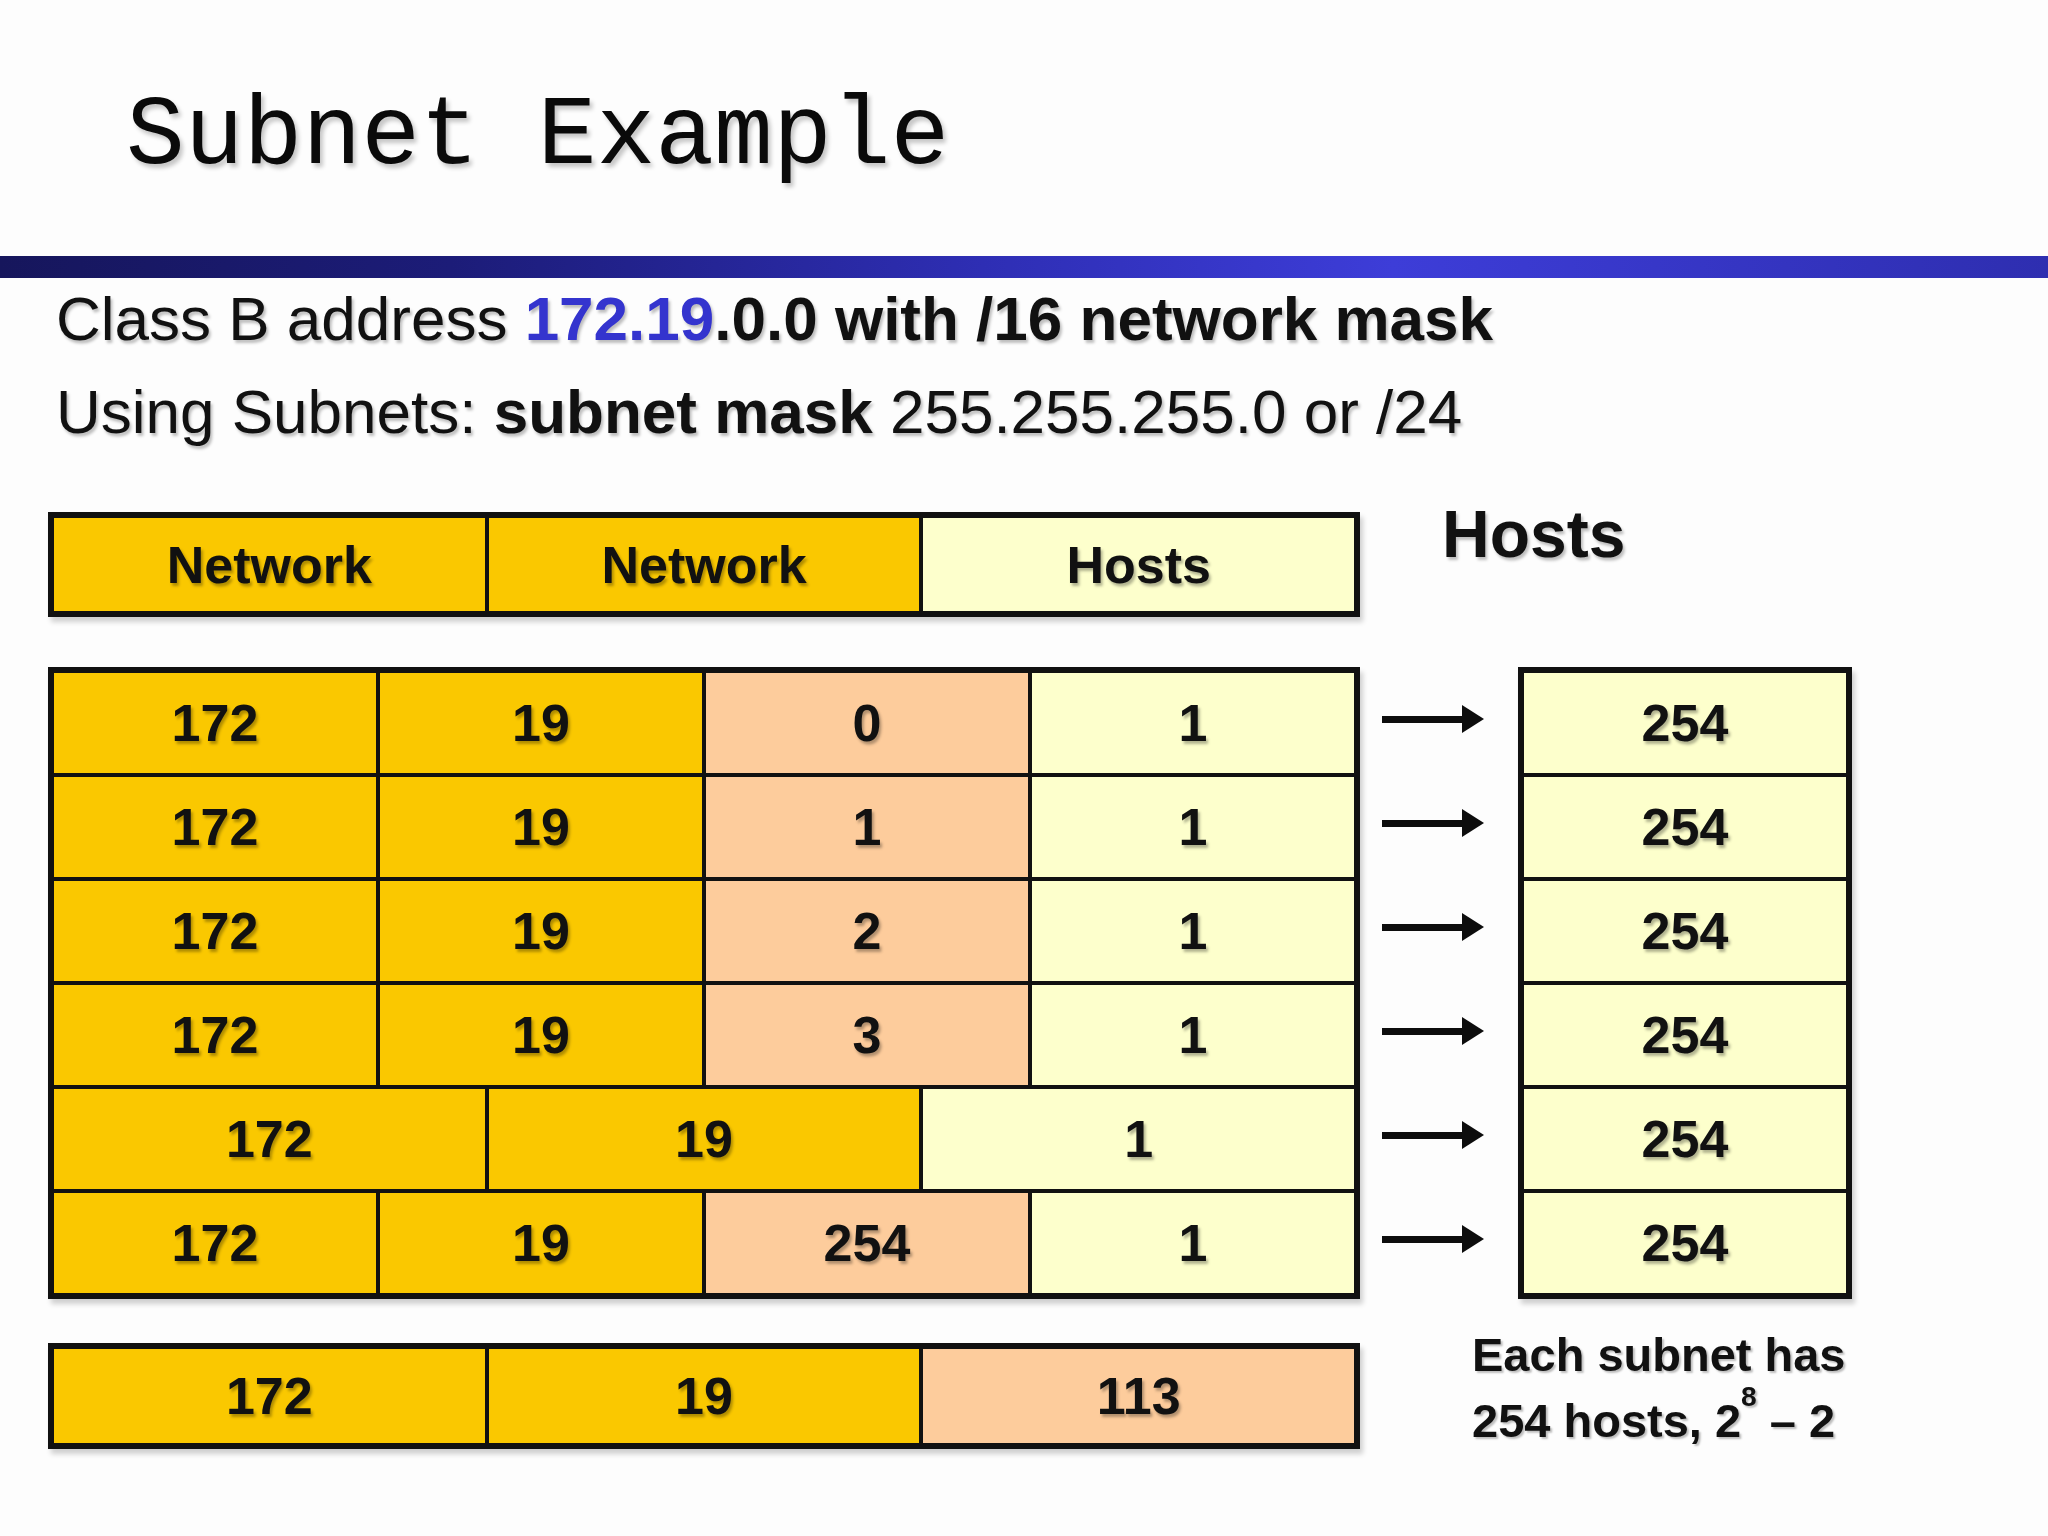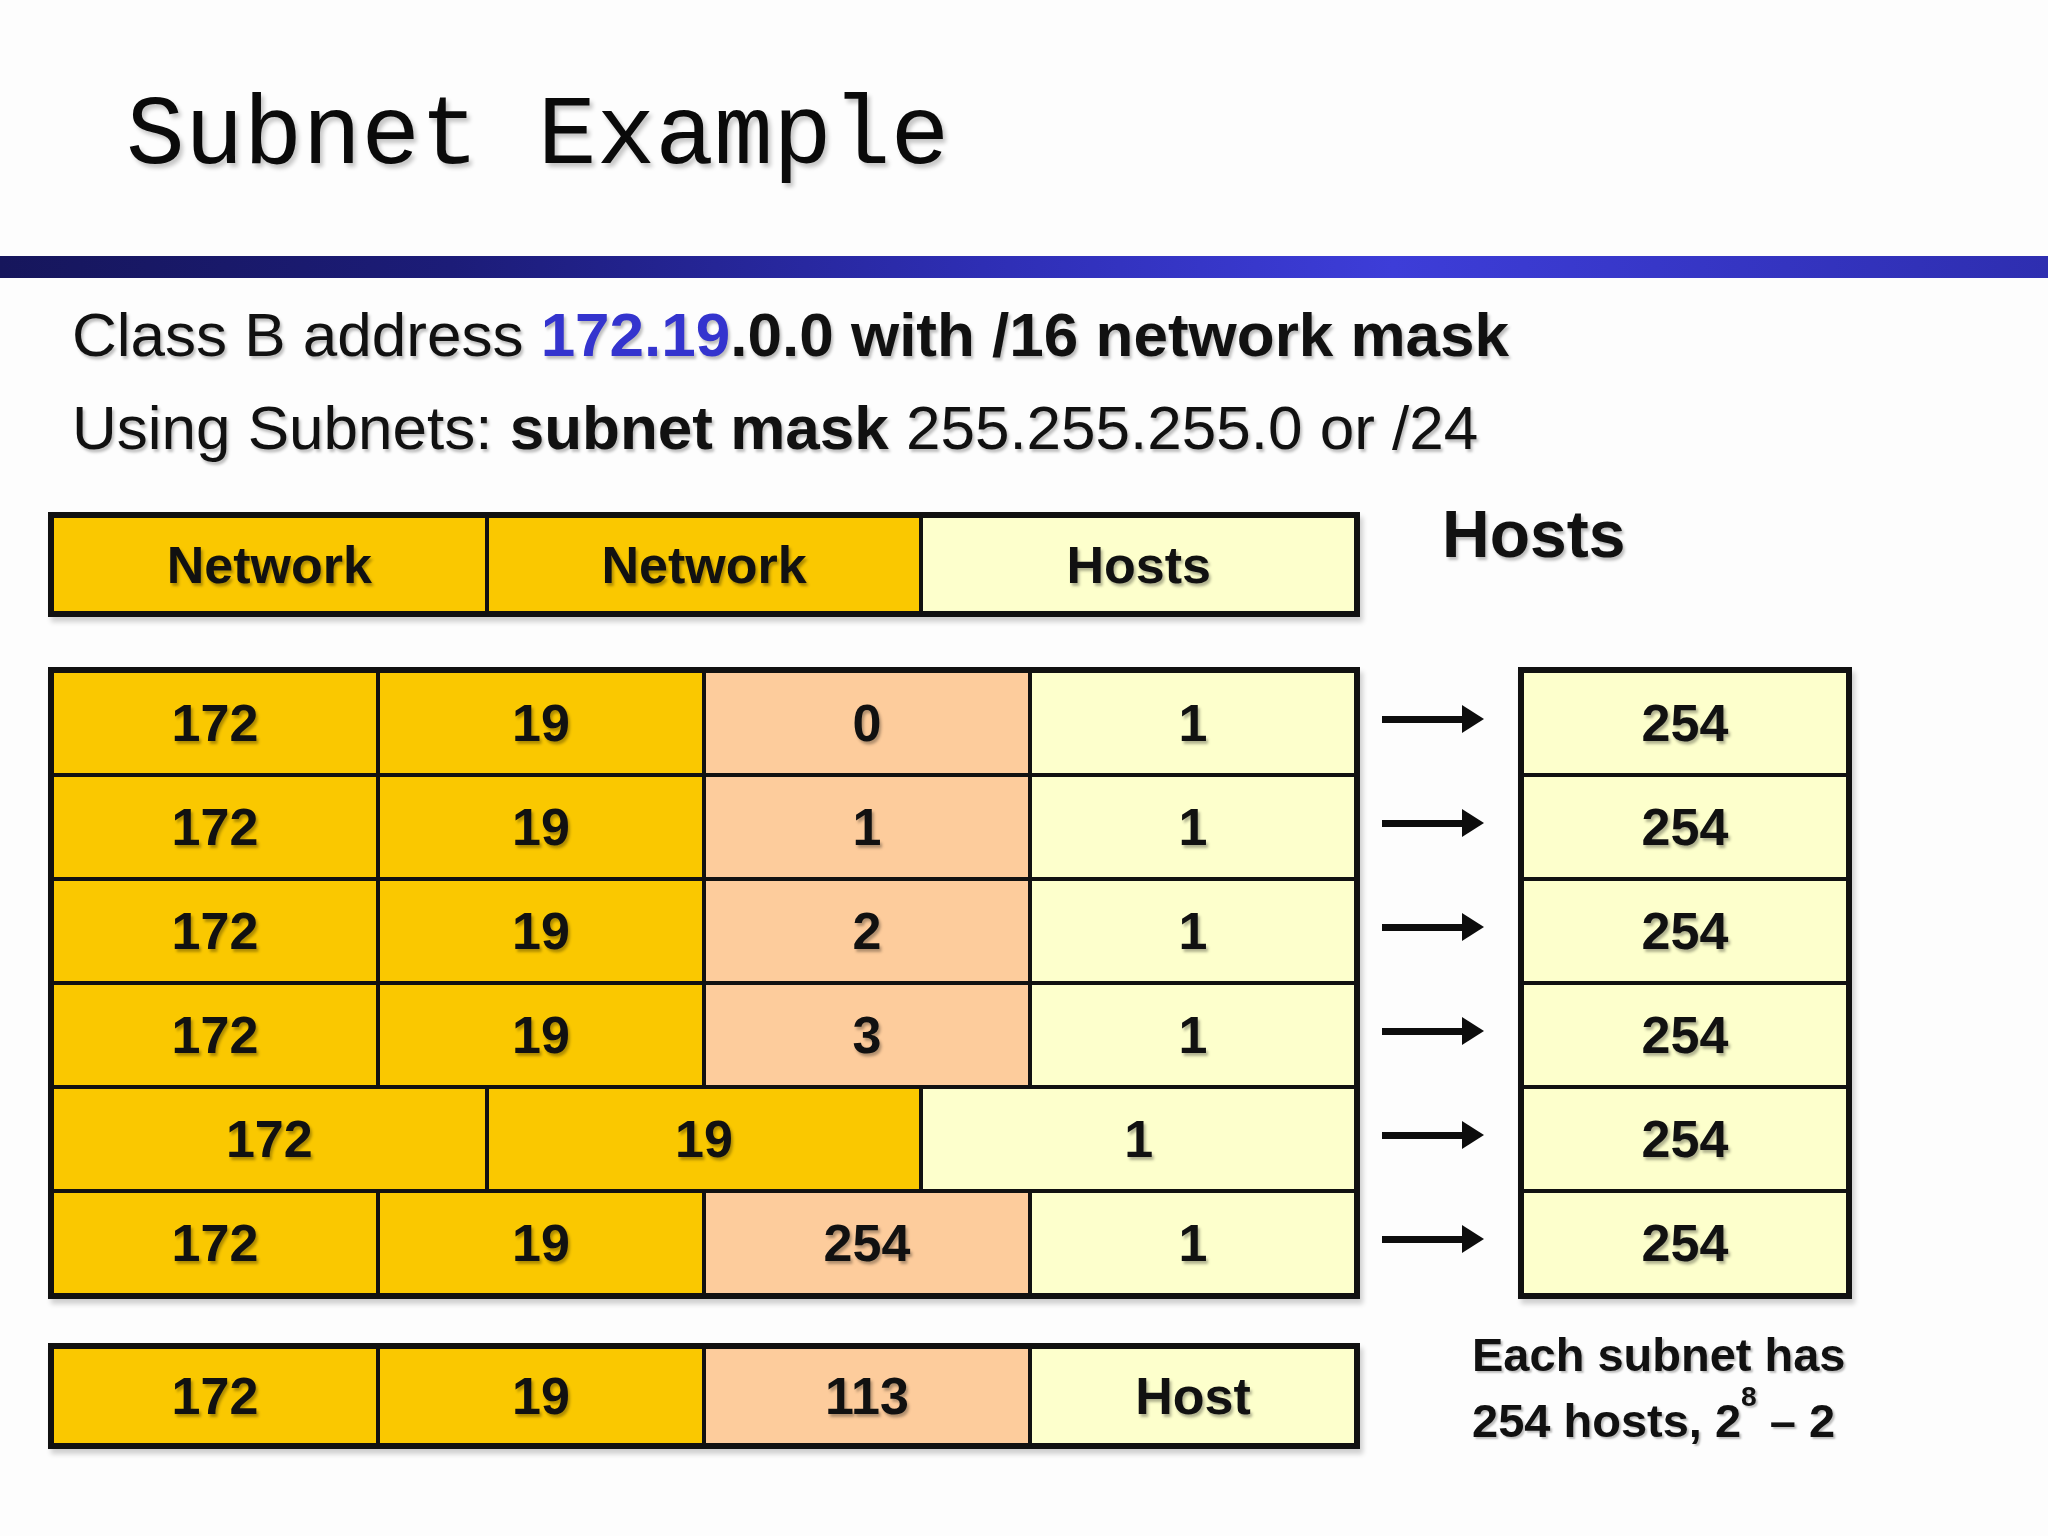--- a/index.html
+++ b/index.html
@@ -20,21 +20,21 @@
     text-shadow: 3px 4px 4px rgba(0,0,0,0.22);
     font-family: Liberation Mono, monospace;
   }
 
   .divider {
     position: absolute; left: 0; top: 256px; width: 2048px; height: 22px;
     background: linear-gradient(90deg, #16165C 0%, #1C1C78 22%, #2E2EB4 48%, #3D3DD8 68%, #2E2EB0 100%);
   }
 
   .line {
-    position: absolute; left: 56px; margin: 16px;
+    position: absolute; left: 56px; margin: 0;
     font-size: 62px; line-height: 1; white-space: nowrap;
     text-shadow: 2px 3px 3px rgba(0,0,0,0.25);
   }
   .line1 { top: 288px; }
   .line2 { top: 381px; }
   .bold { font-weight: 700; }
   .blue { color: #3434CE; }
 
   .tbl {
     position: absolute;
@@ -160,21 +160,20 @@
       <div class="cell peach">254</div>
       <div class="cell cream">1</div>
     </div>
   </div>
 
   <div class="tbl" id="bottom-table">
     <div class="row">
       <div class="cell gold">172</div>
       <div class="cell gold">19</div>
       <div class="cell peach">113</div>
-      <div class="cell cream">Host</div>
     </div>
   </div>
 
   <div class="hosts-heading">
     <div>Hosts</div>
   </div>
 
   <div class="arrow a0">
       <span class="shaft"></span>
       <span class="head"></span>

